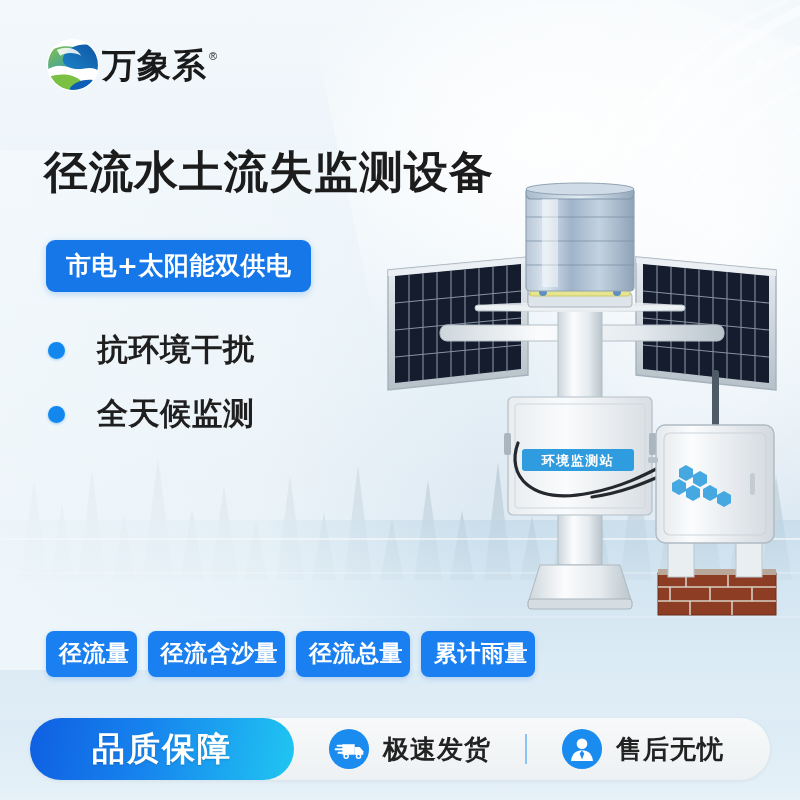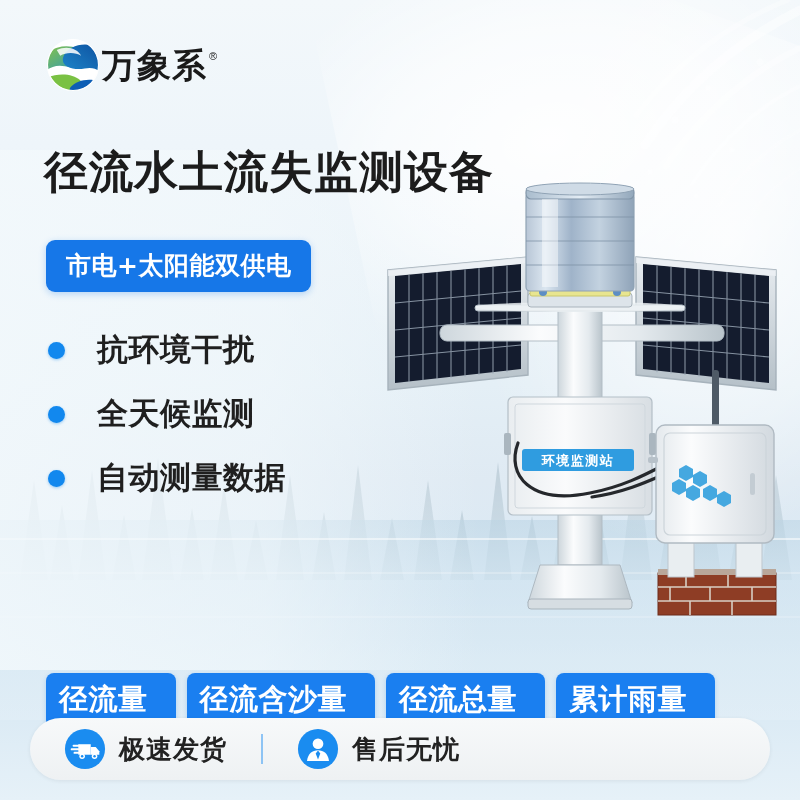--- a/index.html
+++ b/index.html
@@ -95,25 +95,24 @@
     letter-spacing:.5px; font-family:"DejaVu Sans",sans-serif;
   }
 
   
   .tags {
     position:absolute; left:46px; top:631px;
     display:flex; gap:11px; align-items:center;
   }
   .tag {
     background:#1a7ff0; color:#fff; border-radius:8px;
-    padding:7px 28px 8px 13px;
-    font-size:29px; font-weight:700; letter-spacing:.5px;
+    padding:7px 7px 8px 13px;
+    font-size:23px; font-weight:700; letter-spacing:.5px;
     font-family:"DejaVu Sans",sans-serif; white-space:nowrap;
     box-shadow:0 2px 5px rgba(26,127,240,.25);
-    margin-top:42px;
   }
 
   
   .footer {
     position:absolute; left:30px; top:718px; width:740px; height:62px;
     background:linear-gradient(180deg,#f7f9fa 0%,#eef1f3 100%);
     border-radius:31px;
     display:flex; align-items:center;
     box-shadow:0 1px 4px rgba(0,0,0,.07);
   }
@@ -252,24 +251,20 @@
 
   <div class="features">
     <div class="feat-item">
       <span class="feat-dot"></span>
       <span class="feat-label">抗环境干扰</span>
     </div>
     <div class="feat-item">
       <span class="feat-dot"></span>
       <span class="feat-label">全天候监测</span>
     </div>
-    <div class="feat-item">
-      <span class="feat-dot"></span>
-      <span class="feat-label">自动测量数据</span>
-    </div>
   </div>
 
   <div class="product">
     <svg class="prod-svg" viewBox="0 0 400 460">
       <defs>
         <linearGradient id="gaugeG" x1="0" y1="0" x2="1" y2="0">
           <stop offset="0%" stop-color="#b8c6d6"></stop>
           <stop offset="18%" stop-color="#dbe6f0"></stop>
           <stop offset="42%" stop-color="#9fb3c9"></stop>
           <stop offset="68%" stop-color="#c3d2e0"></stop>
@@ -431,20 +426,21 @@
   </div>
 
   <div class="tags">
     <span class="tag">径流量</span>
     <span class="tag">径流含沙量</span>
     <span class="tag">径流总量</span>
     <span class="tag">累计雨量</span>
   </div>
 
   <div class="footer">
+    <div class="quality-pill">品质保障</div>
 
     <div class="footer-item">
       <svg class="fi-icon" viewBox="0 0 44 44">
         <circle cx="22" cy="22" r="21" fill="#1a8cf0"></circle>
         <g fill="#ffffff">
           <path d="M15 17 h13 v11 h-13 z"></path>
           <path d="M28 20 h5.2 l3.8 4.3 V28 h-9 z"></path>
           <rect x="9" y="17.5" width="8" height="2.1" rx="1"></rect>
           <rect x="7" y="21.3" width="9" height="2.1" rx="1"></rect>
           <rect x="10" y="25" width="6" height="2.1" rx="1"></rect>

